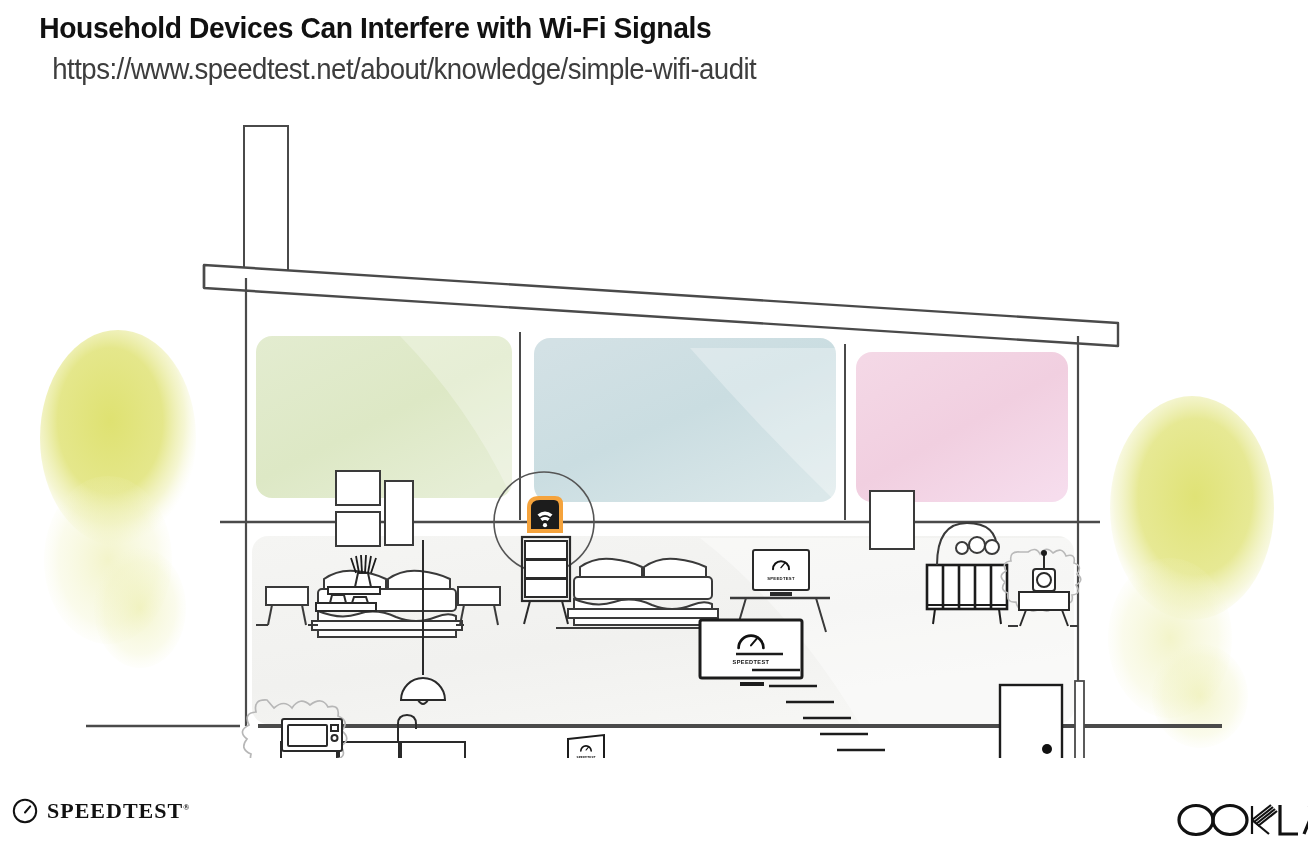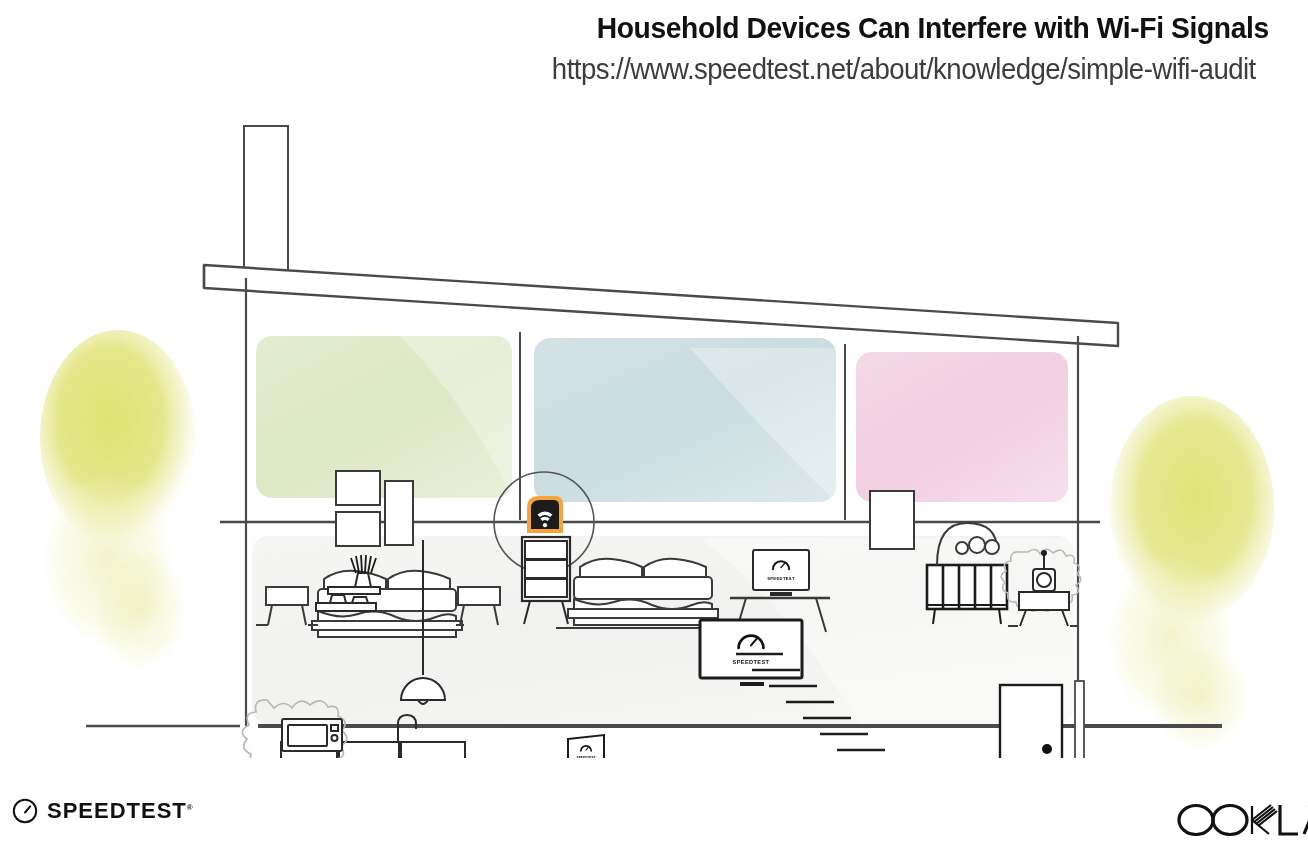--- a/index.html
+++ b/index.html
@@ -6,21 +6,21 @@
   html,body{margin:0;padding:0;background:#ffffff;}
   body{
     width:1308px;height:861px;overflow:hidden;
     font-family:"Liberation Sans", sans-serif;
     color:#1a1a1a;
     position:relative;
   }
   .page{position:relative;width:1308px;height:861px;background:#fff;}
 
   
-  .header{position:absolute;left:0;top:0;width:1308px;text-align:right;}
+  .header{position:absolute;left:0;top:0;width:1308px;text-align:left;}
   .title{
     font-family:"Liberation Sans", sans-serif;
     font-weight:bold;font-size:30px;letter-spacing:-0.4px;
     color:#111111;margin:0;padding-top:11px;line-height:1.15;
     transform:scaleX(0.94);transform-origin:center;
   }
   .subtitle{
     font-family:"Liberation Sans", sans-serif;
     font-weight:400;font-size:30px;color:#3d3d3d;
     margin:0;padding-top:6px;line-height:1.15;letter-spacing:-0.6px;
@@ -31,21 +31,21 @@
   .illustration{position:absolute;left:0;top:108px;width:1308px;height:650px;}
   .illustration svg{display:block;}
 
   
   .footer{position:absolute;left:0;top:780px;width:1308px;height:81px;}
   .brand-speedtest{
     position:absolute;left:12px;top:18px;
     display:flex;align-items:center;gap:9px;
   }
   .brand-speedtest .wordmark{
-    font-family:Liberation Sans, sans-serif;
+    font-family:Liberation Serif, serif;
     font-weight:bold;font-size:22px;letter-spacing:1.0px;color:#111;
     position:relative;
   }
   .brand-speedtest .reg{
     font-size:8px;vertical-align:super;font-weight:bold;letter-spacing:0;
   }
   .brand-ookla{
     position:absolute;right:-6px;top:20px;
   }
 </style>

